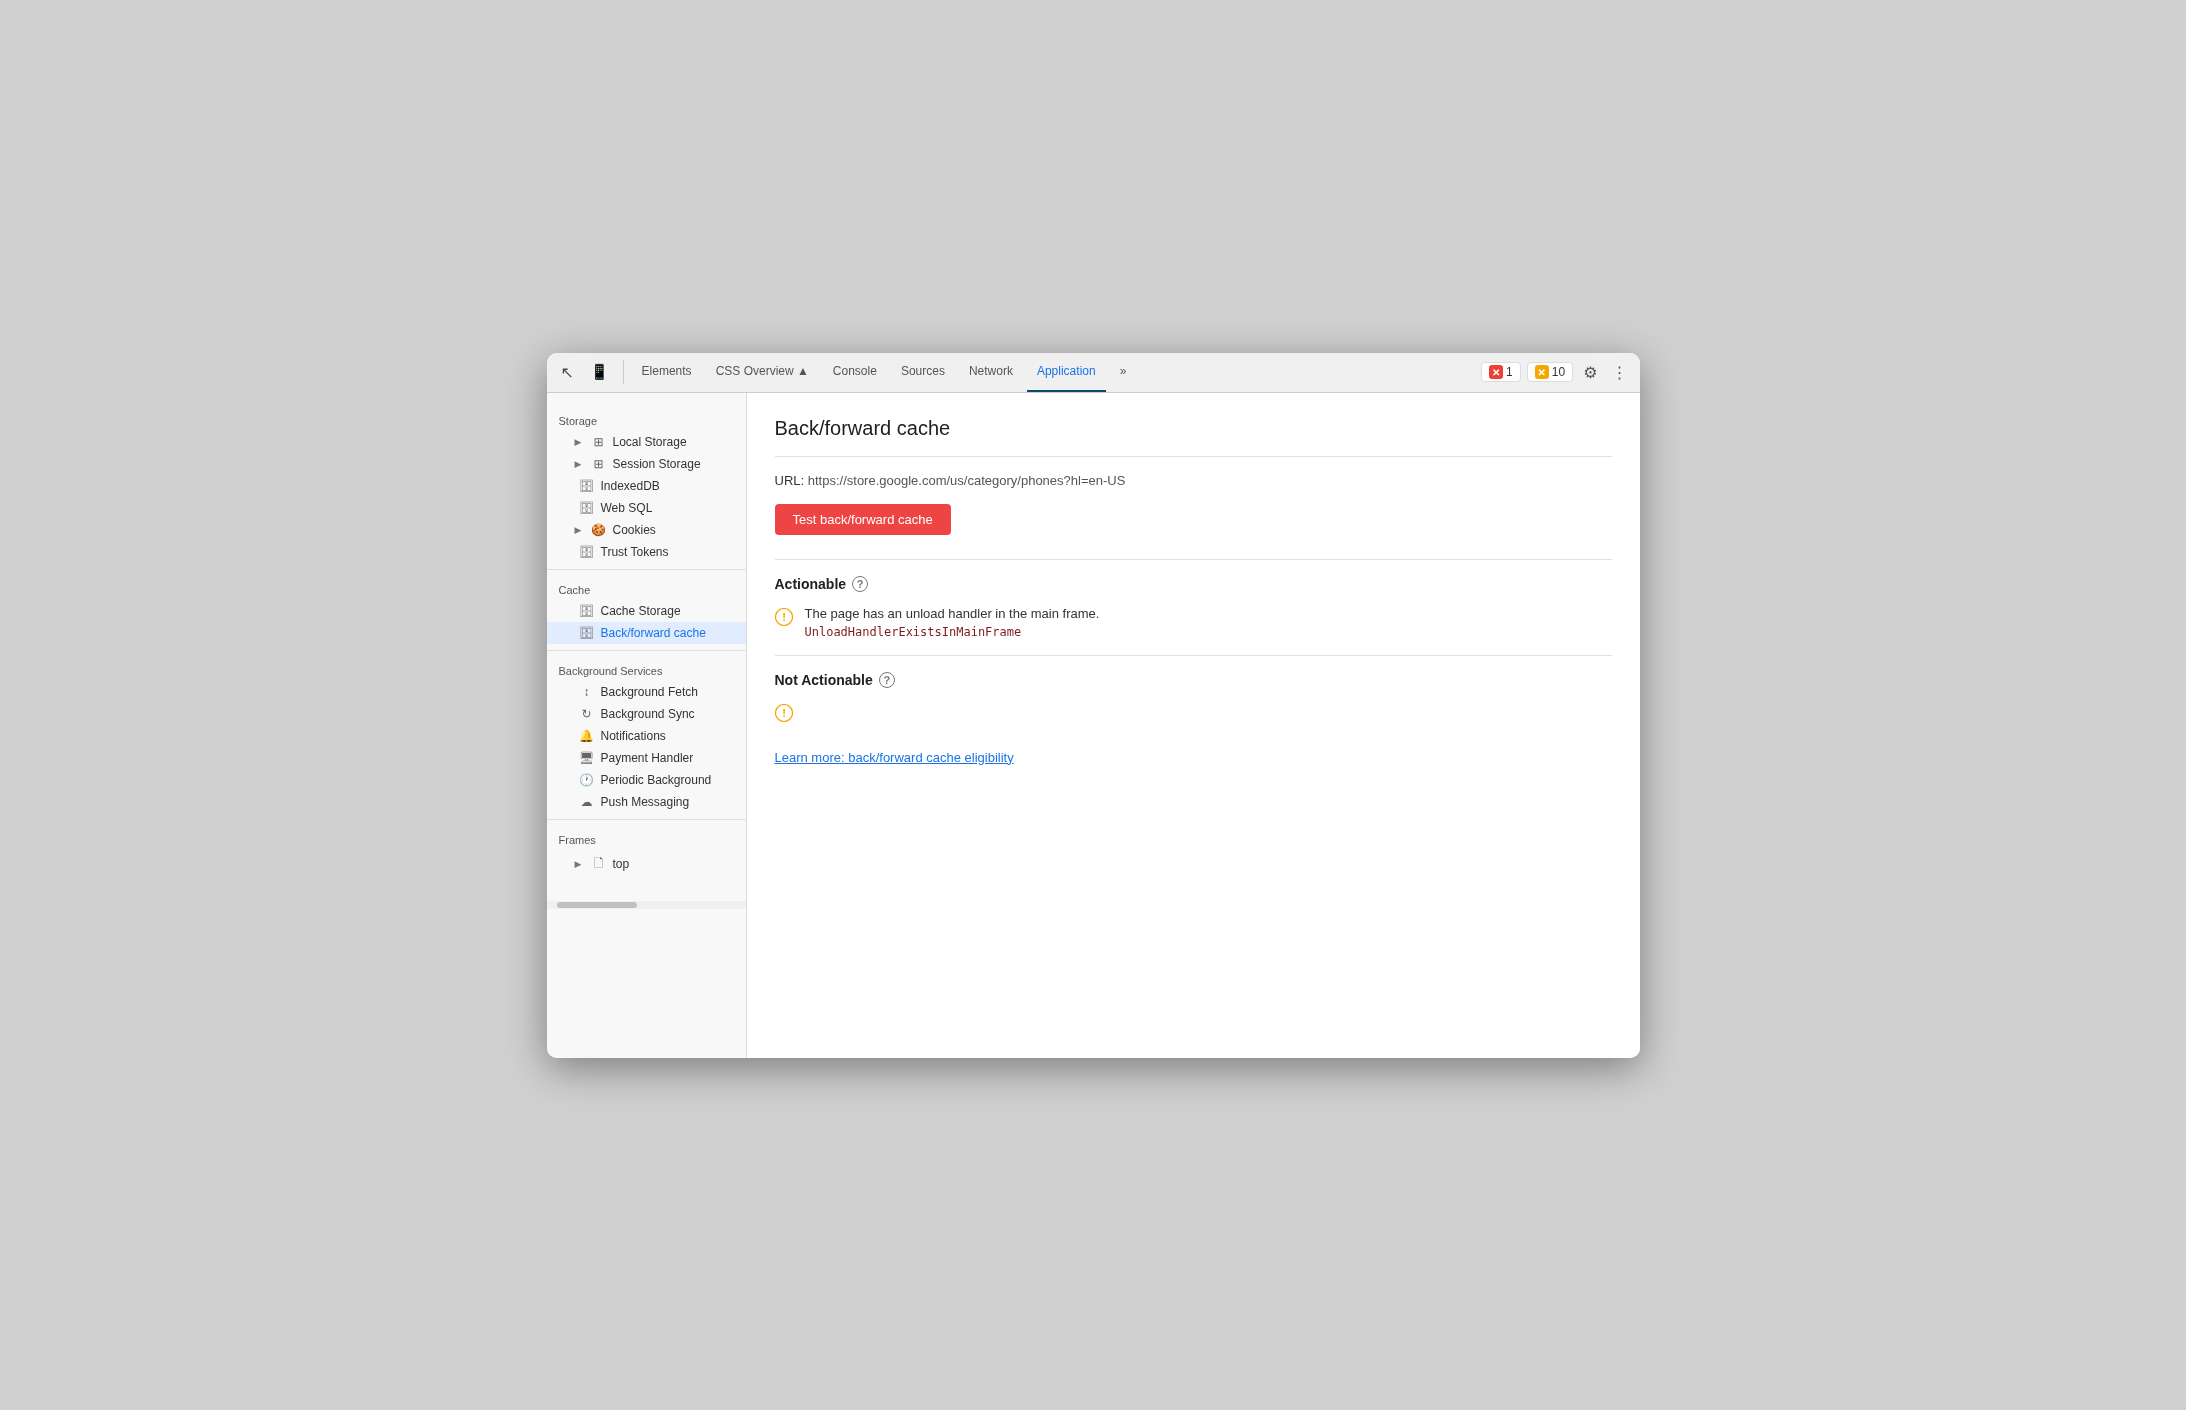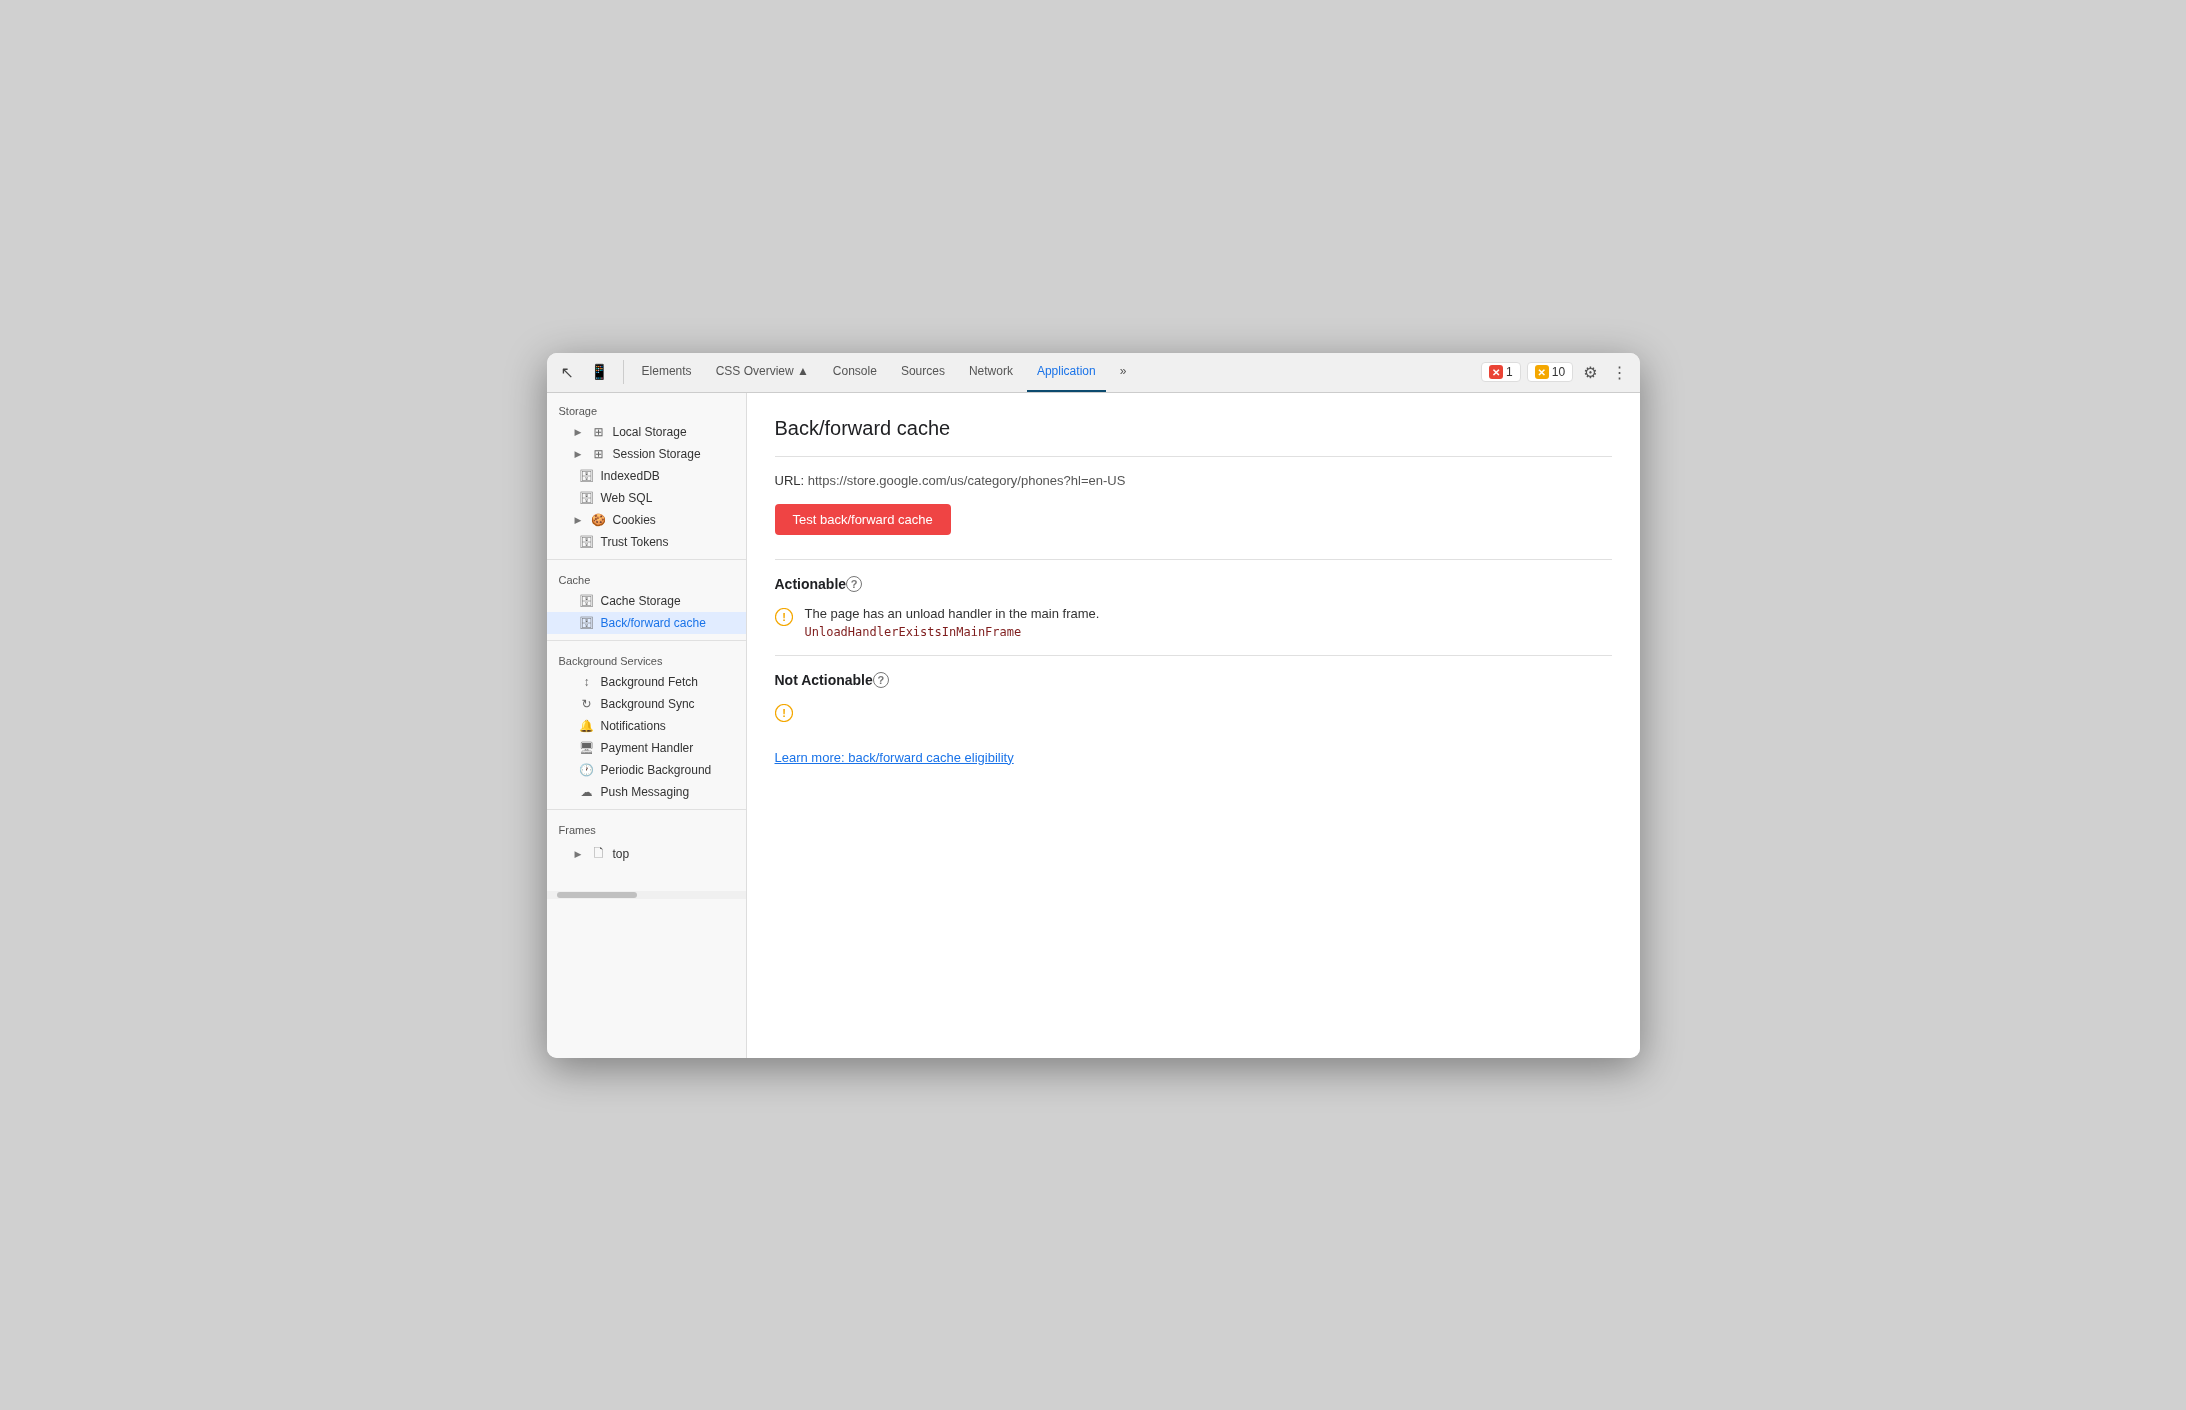--- a/index.html
+++ b/index.html
@@ -130,21 +130,21 @@
       display: flex;
       flex: 1;
       overflow: hidden;
     }
     .sidebar {
       width: 200px;
       background: #f8f8f8;
       border-right: 1px solid #ddd;
       overflow-y: auto;
       flex-shrink: 0;
-      padding: 4px 0;
+      padding: 14px 0;
       font-size: 12px;
     }
     .sidebar-section-label {
       padding: 8px 12px 4px 12px;
       font-size: 11px;
       color: #555;
       font-weight: normal;
     }
     .sidebar-item {
       display: flex;
@@ -225,20 +225,21 @@
       border: none;
       border-radius: 4px;
       padding: 8px 18px;
       font-size: 13px;
       cursor: pointer;
       margin-bottom: 8px;
     }
     .section-heading {
       display: flex;
       align-items: center;
+      gap: 6px;
       font-size: 14px;
       font-weight: 600;
       color: #202124;
       margin-bottom: 14px;
     }
     .help-icon {
       width: 16px;
       height: 16px;
       border: 1.5px solid #777;
       border-radius: 50%;

